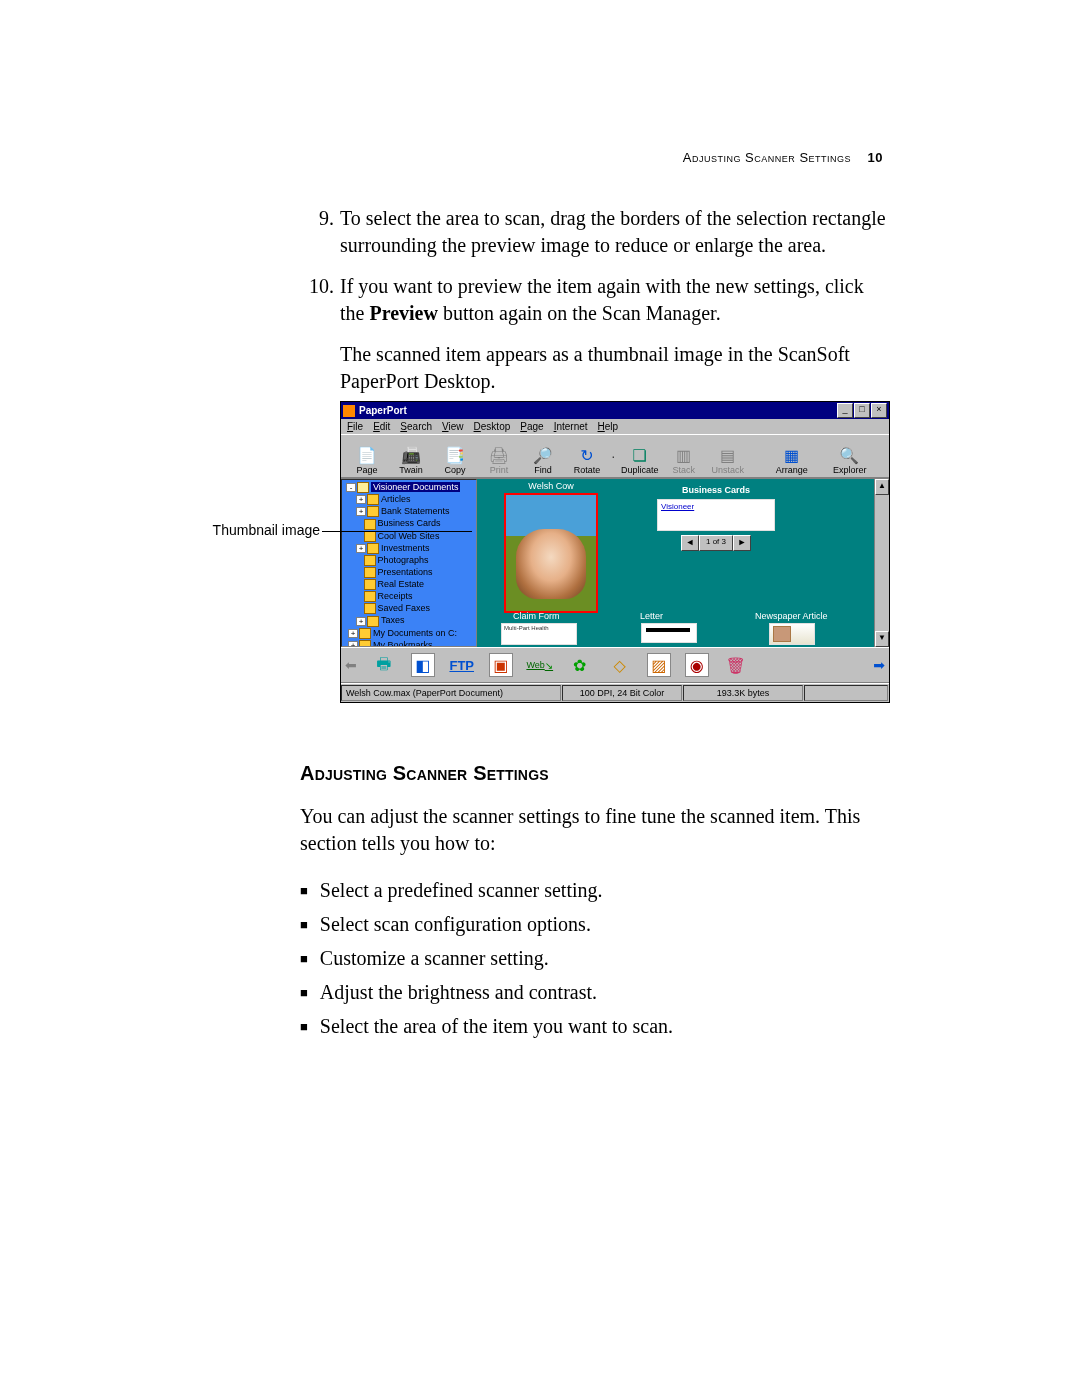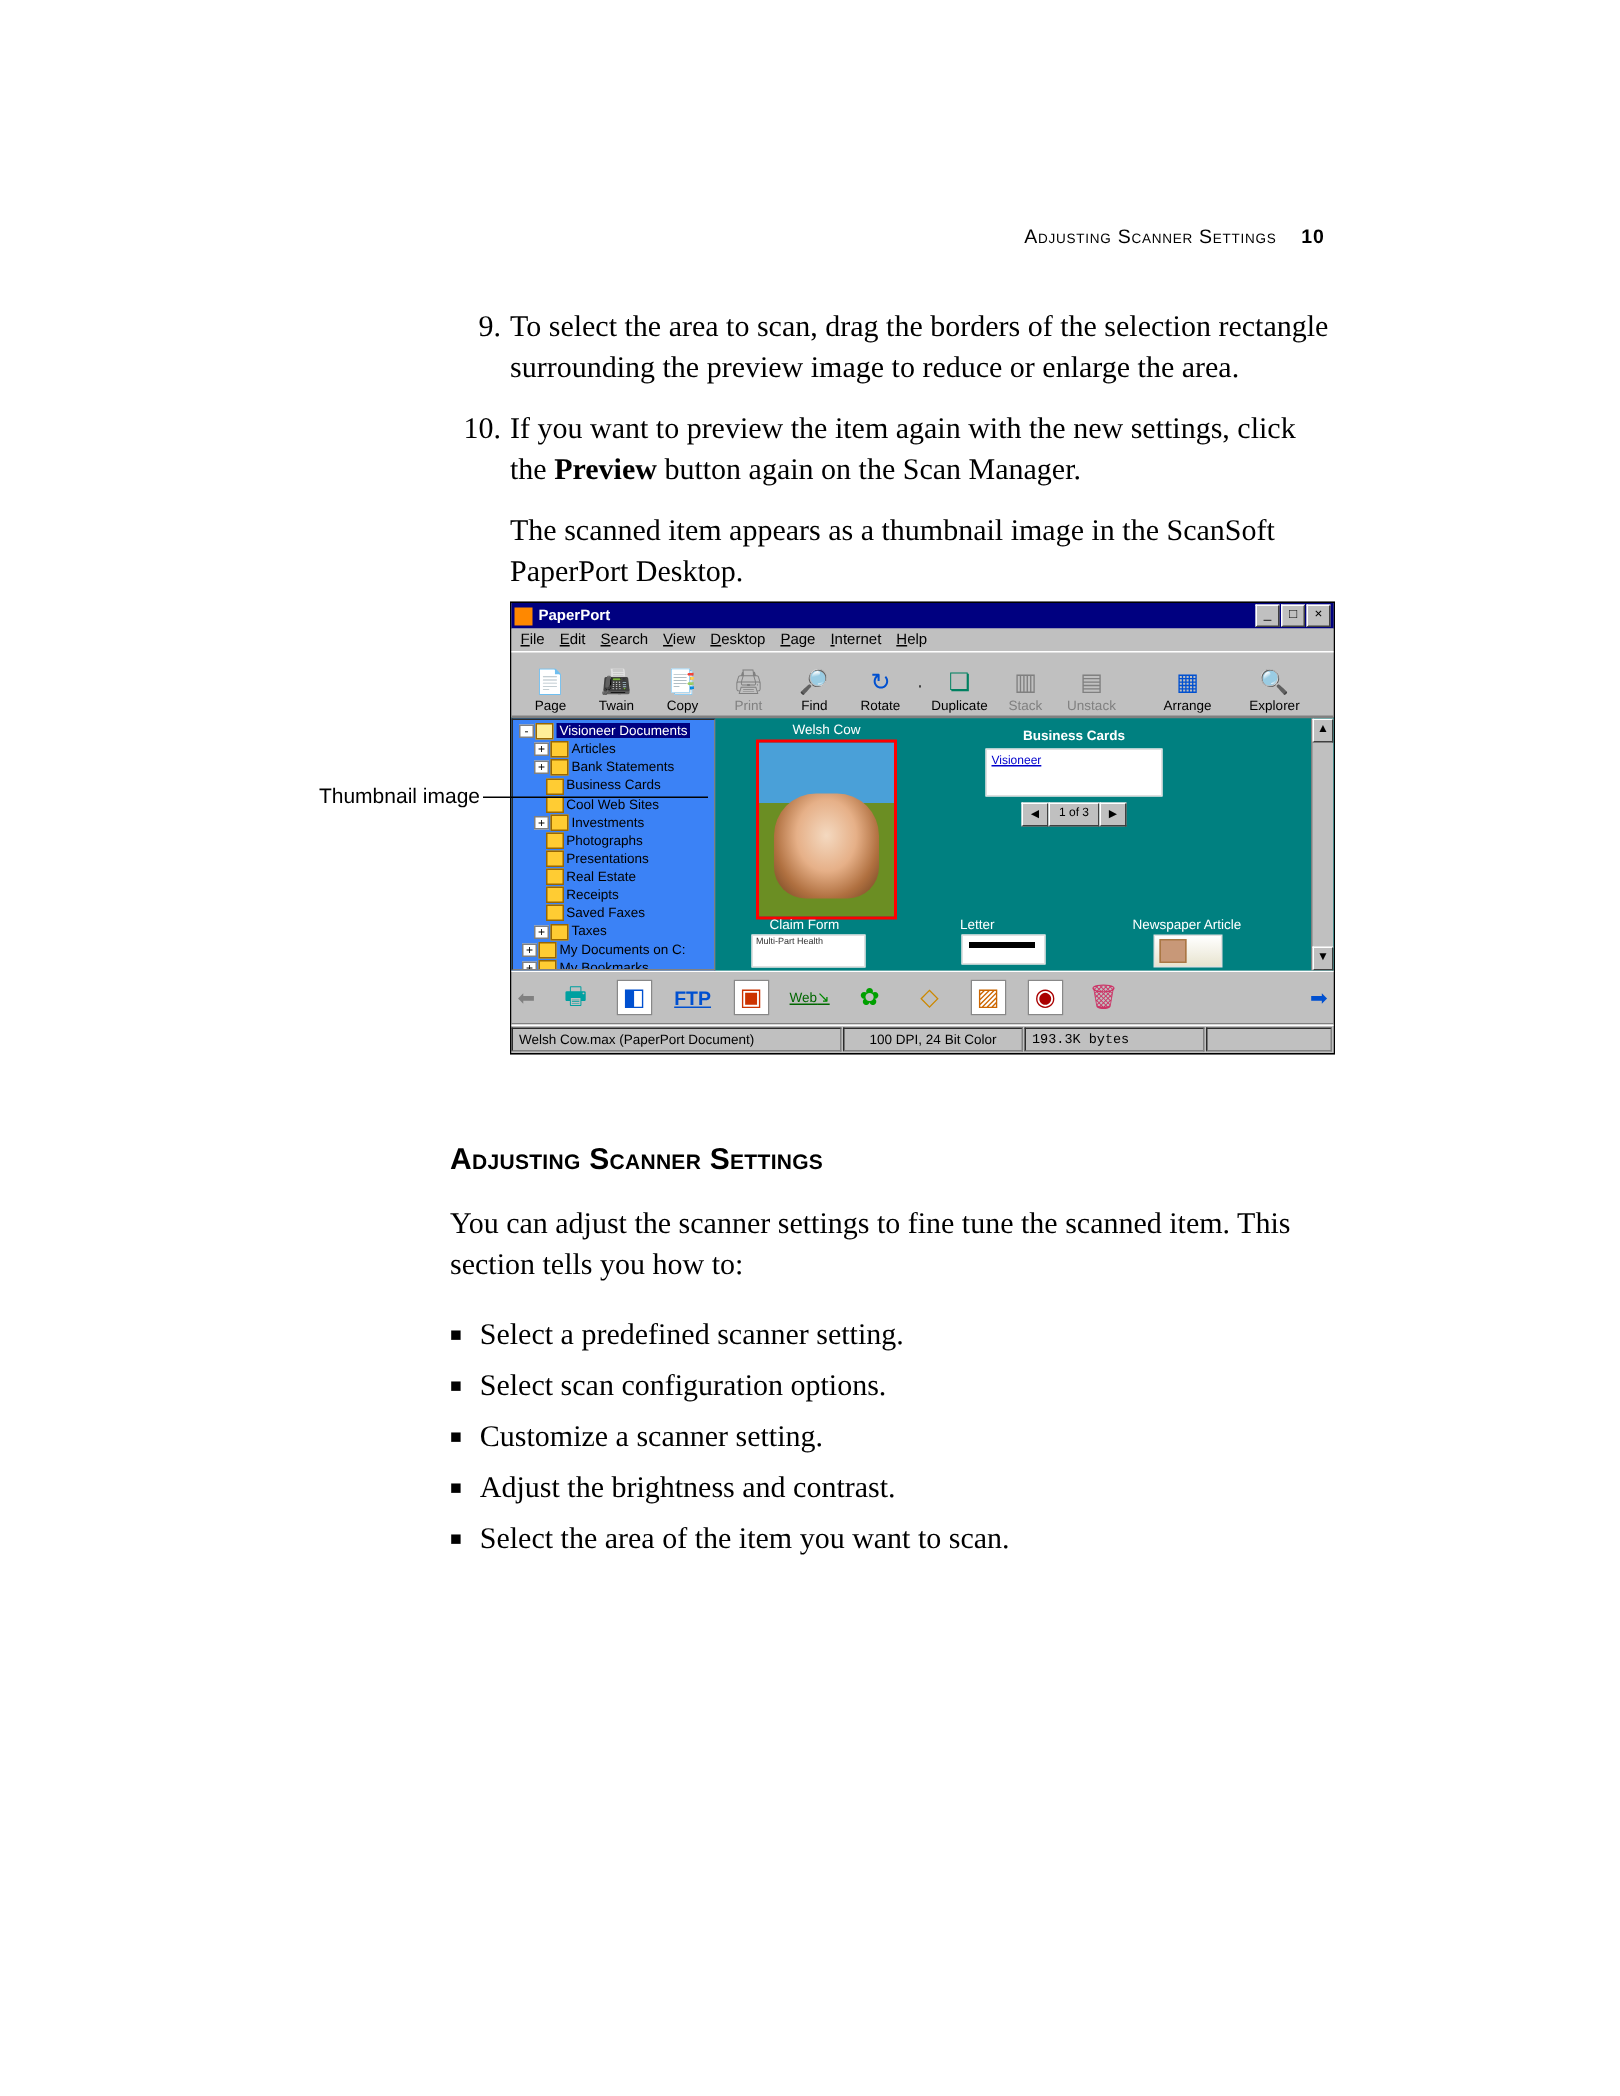--- a/index.html
+++ b/index.html
@@ -228,21 +228,21 @@
   .sc-web { font-size:9px; color:#006600; text-decoration:underline; text-align:center; line-height:9px;}
   .sc-web::after{content:"↘"; display:block; font-size:10px; color:#008800;}
   .sc-box { border:1px solid #888; background:#fff; width:22px; height:22px; display:flex; align-items:center; justify-content:center;}
   .statusbar {
     background:#c0c0c0; height:18px; border-top:1px solid #fff;
     display:flex; font-size:9px; align-items:center;
   }
   .statusbar .cell { border:1px inset #808080; height:14px; line-height:14px; padding:0 4px; margin-right:1px;}
   .statusbar .cell.c1{ flex:0 0 210px;}
   .statusbar .cell.c2{ flex:0 0 110px; text-align:center;}
-  .statusbar .cell.c3{ flex:0 0 110px; text-align:left;font-family:Liberation Mono, monospace;}
+  .statusbar .cell.c3{ flex:0 0 110px; text-align:center;}
   .statusbar .cell.c4{ flex:1;}
 
   
   h2.section {
     font-family: Arial, Helvetica, sans-serif;
     font-variant: small-caps;
     font-weight: bold;
     font-size: 20px;
     margin: 56px 0 18px 0;
     letter-spacing: 0.2px;

